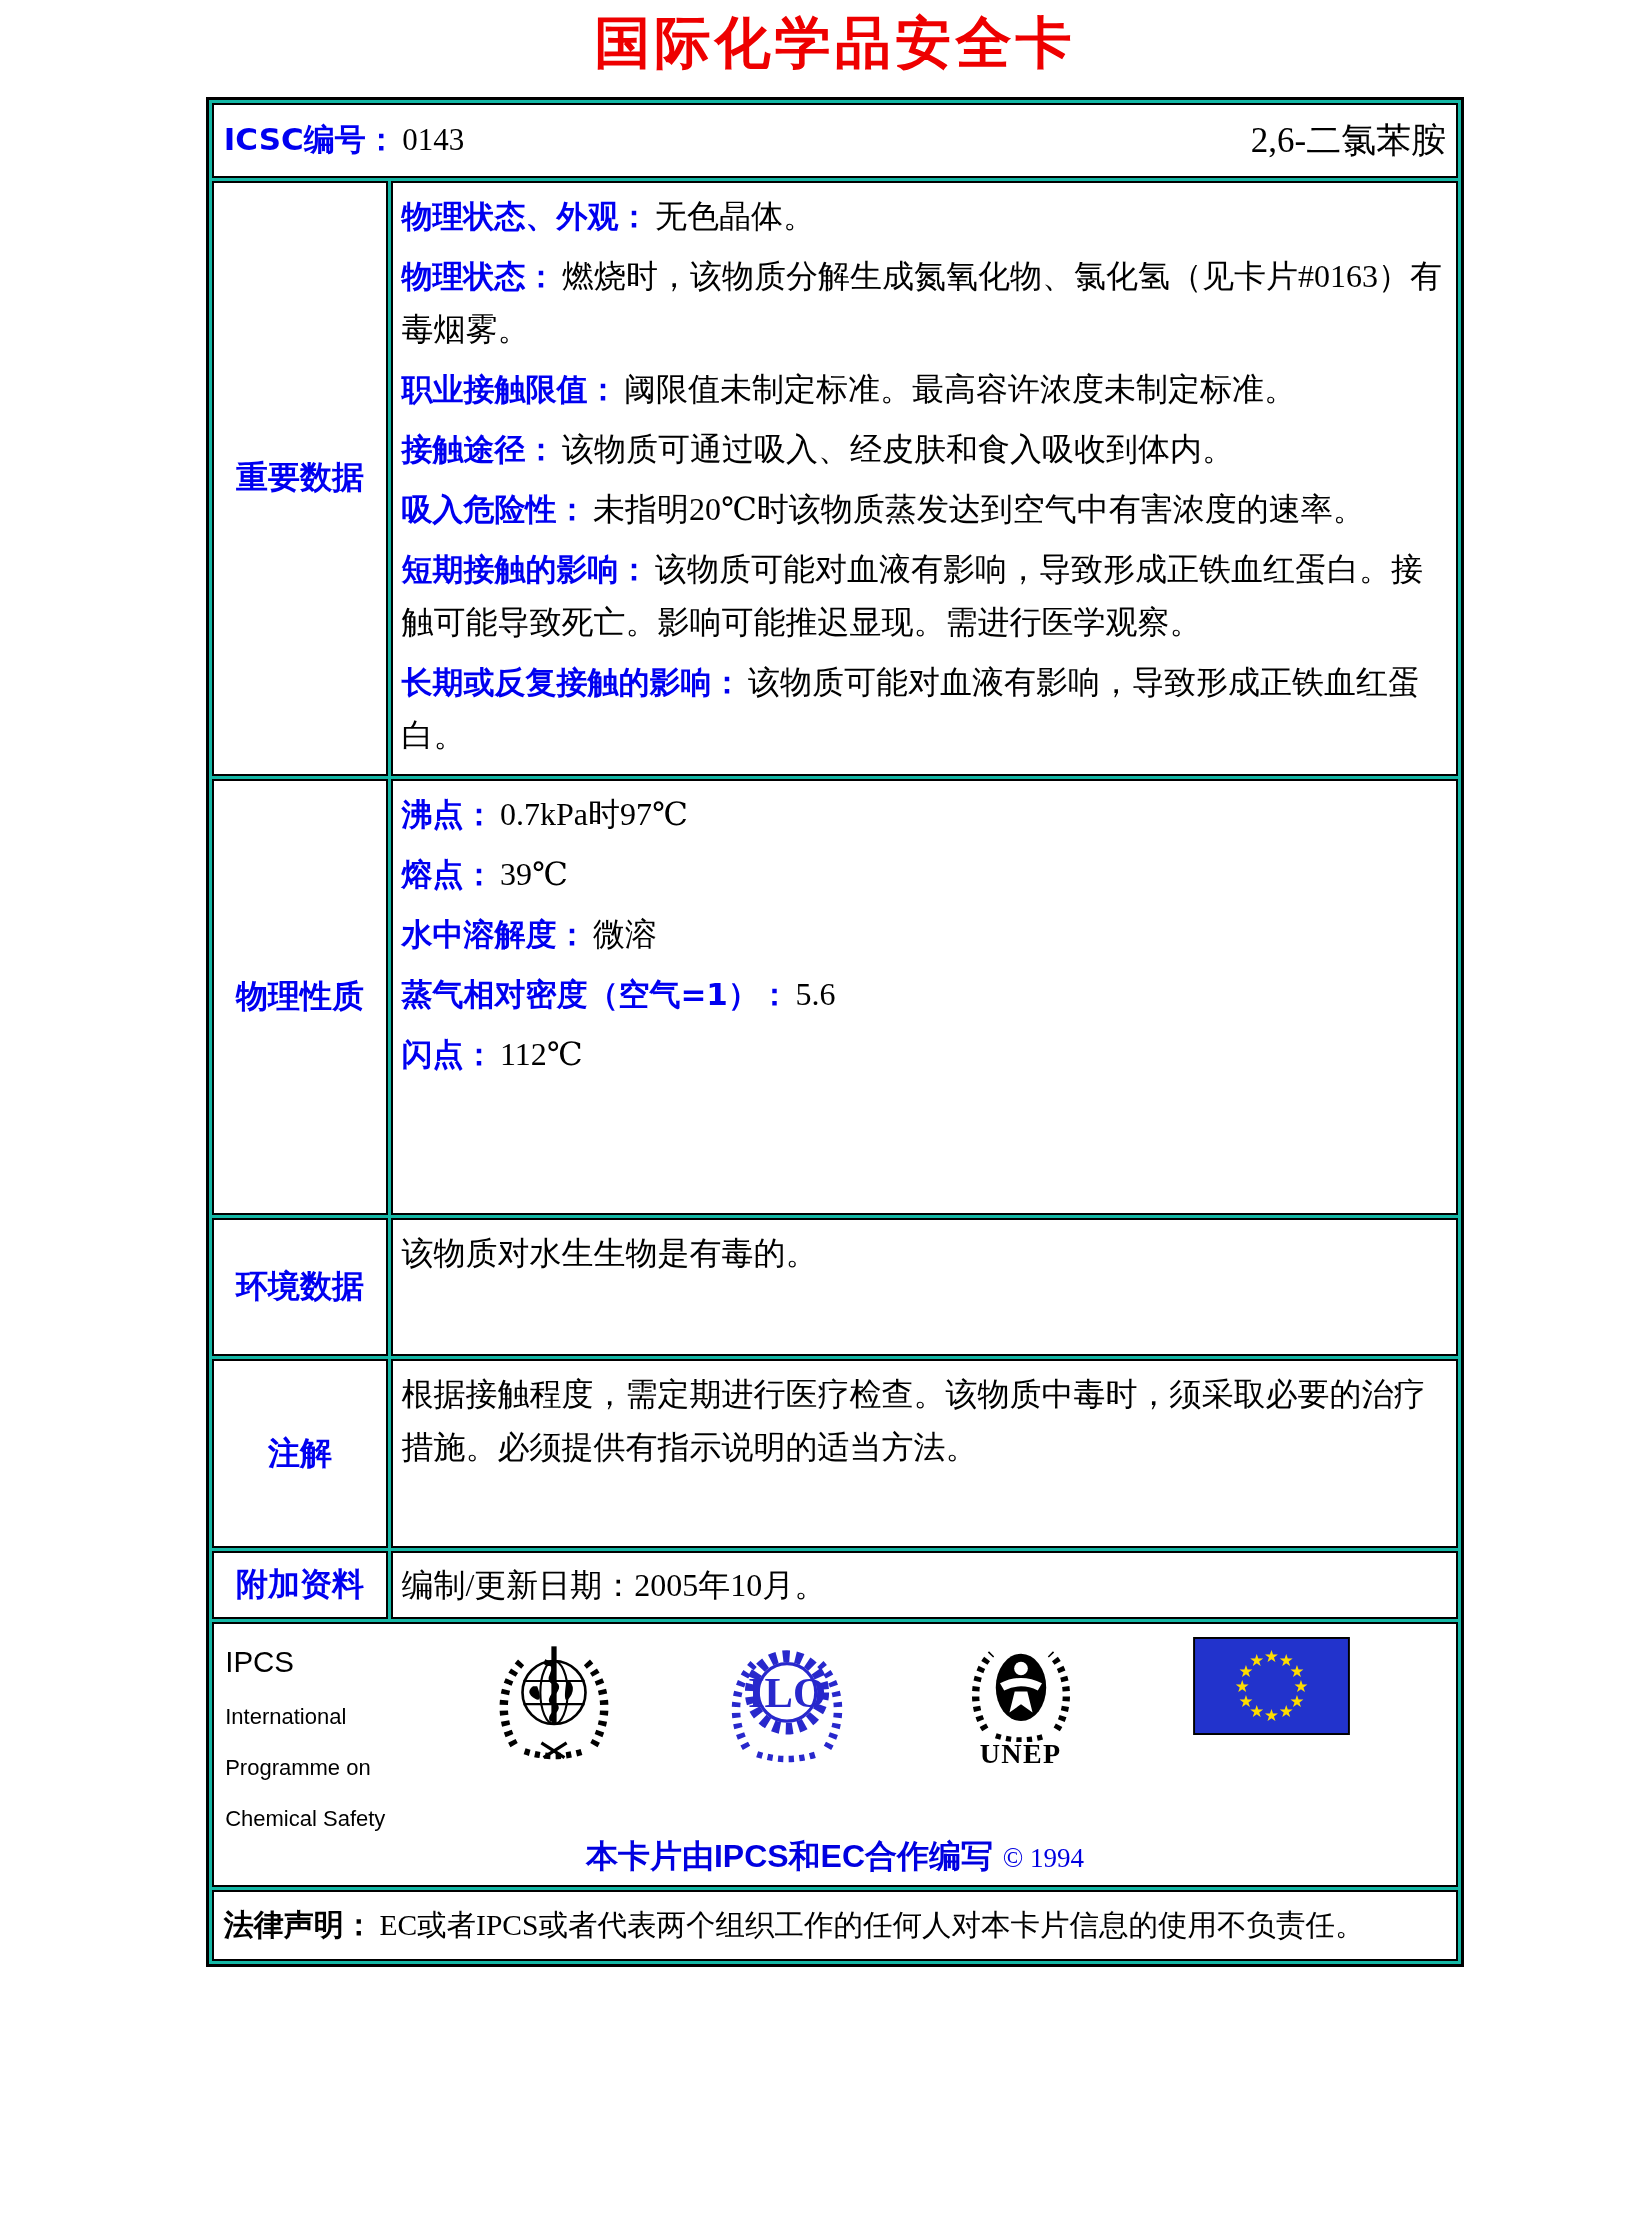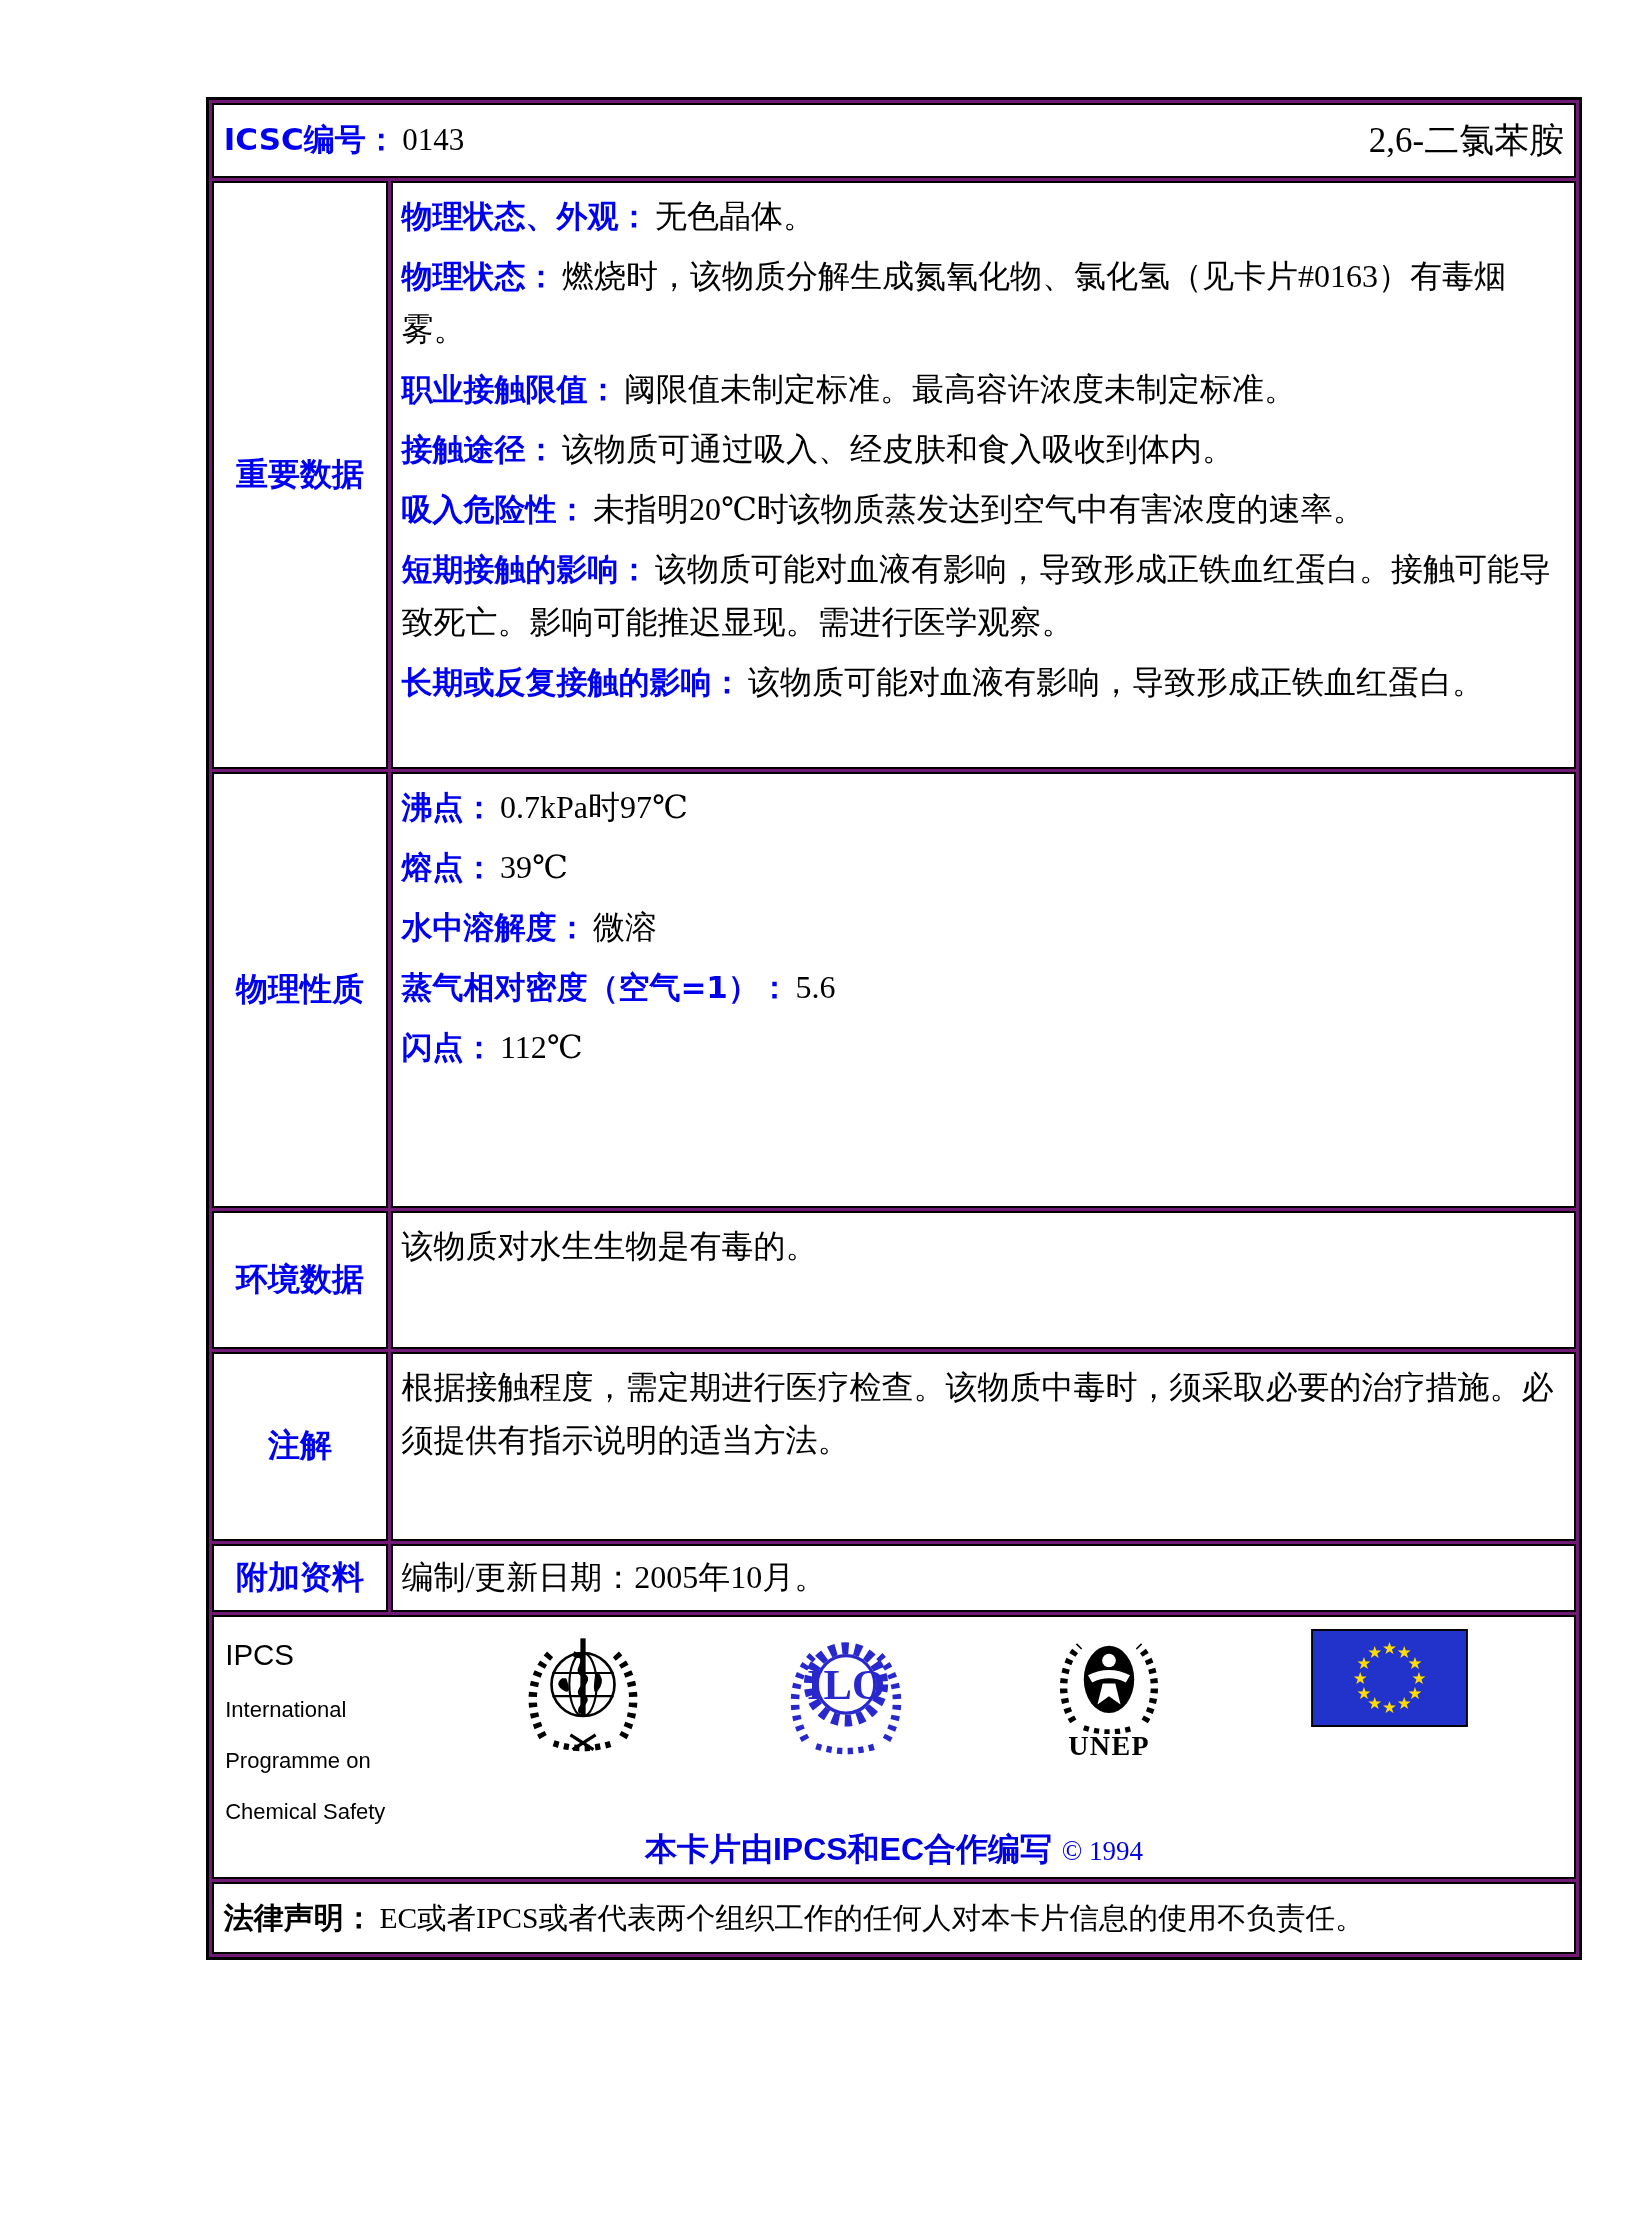--- a/index.html
+++ b/index.html
@@ -8,23 +8,23 @@
     font-family:"Liberation Serif","DejaVu Serif",serif; color:#000;
   }
   .title {
     position:absolute; top:5.6px; left:206px; width:1258px;
     text-align:center; font-size:56px; font-weight:bold; color:#ee0000;
     letter-spacing:4.2px; margin:0;
     font-family:"Liberation Serif","DejaVu Serif",serif;
   }
   table.card {
     position:absolute; top:97px; left:206px;
-    width:1376px; table-layout:fixed;
+    width:1258px; table-layout:fixed;
     border-collapse:separate; border-spacing:3.5px;
-    border:3.5px solid #000; background:#701a75;
+    border:3.5px solid #000; background:#14b8a6;
   }
   td { border:2.1px solid #000; background:#fff; }
   td.label {
     width:176px; text-align:center; vertical-align:middle;
     color:#0000f0; font-weight:bold; font-size:32px;
     font-family:"DejaVu Sans","Liberation Sans",sans-serif;
   }
   td.content { vertical-align:top; padding:5.6px 9.8px 5.6px 8.4px; font-size:32px; line-height:53px; }
   td.content p { margin:1.4px 0 7px 0; }
   .k {
@@ -63,20 +63,21 @@
     font-family:"DejaVu Sans","Liberation Sans",sans-serif;
     font-weight:bold; font-size:30px; color:#000; margin-right:5.6px;
   }
   svg { display:block; }
 </style>
 </head>
 <body>
 
 <div class="page">
 
+  <h1 class="title">国际化学品安全卡</h1>
 
   <table class="card">
     <colgroup>
         <col style="width:176px">
         <col>
       </colgroup>
 
     <tbody>
         <tr>
       <td colspan="2" class="hdr">

